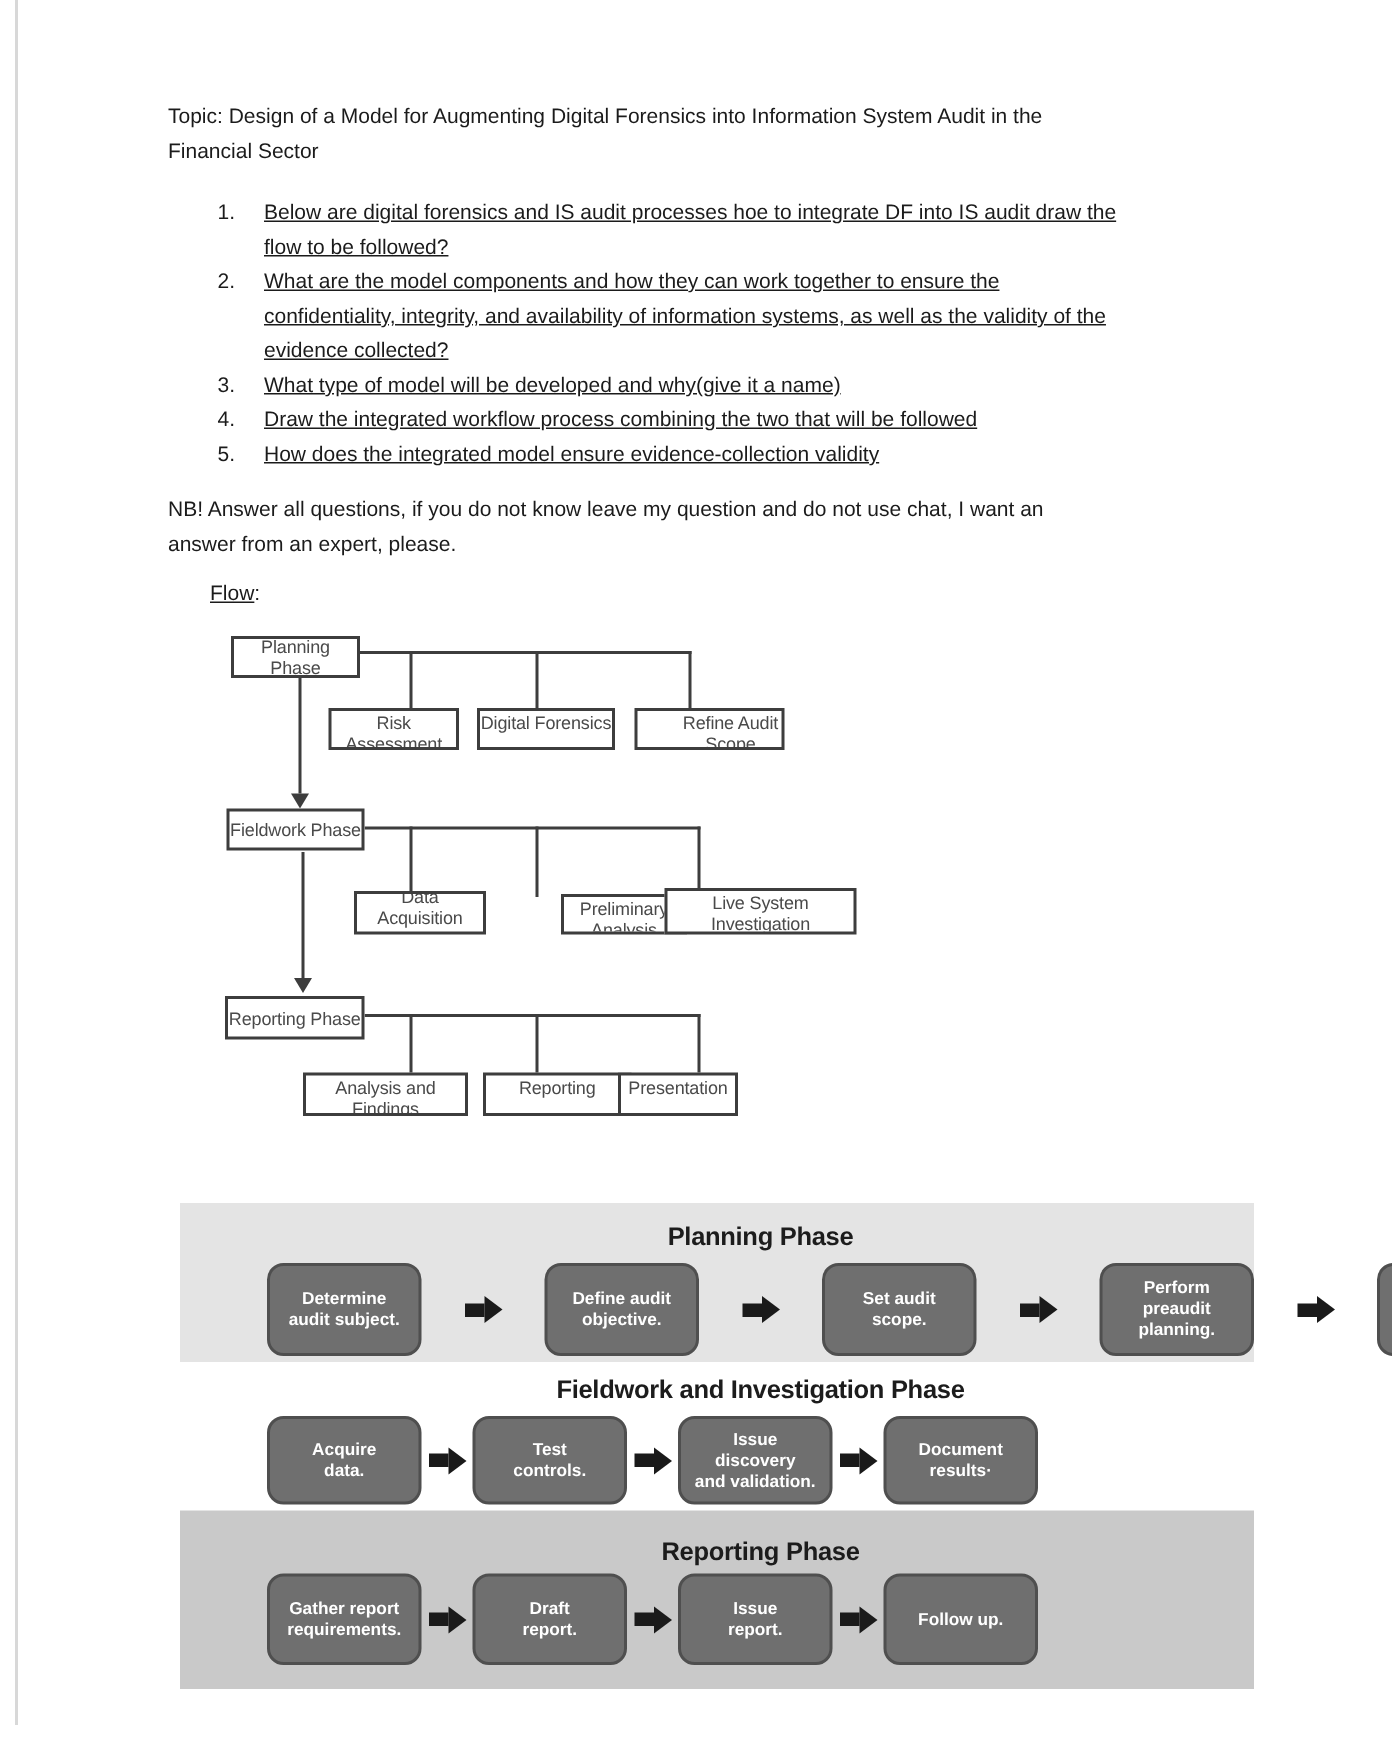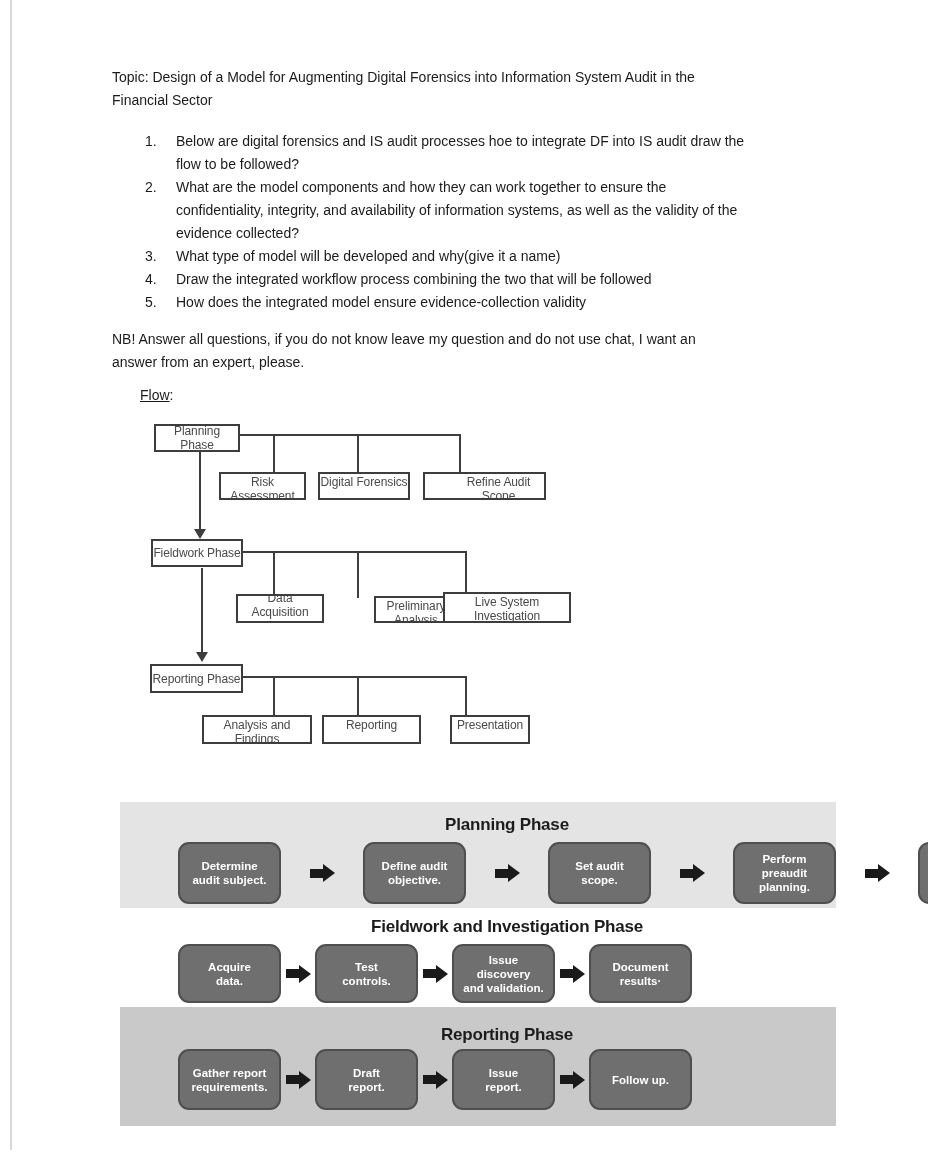--- a/index.html
+++ b/index.html
@@ -9,21 +9,21 @@
 
   
   .left-rule { position:absolute; left:10px; top:0; width:2px; height:1150px; background:#d8d8d8; }
 
   
   .doc { position:absolute; left:112px; top:66px; width:740px; font-size:14px; line-height:23px; }
   .doc-title { white-space:pre-line; }
   .qlist { margin-top:18px; }
   .qitem { display:flex; }
   .qnum { flex:0 0 31px; padding-left:33px; box-sizing:content-box; }
-  .qtext { white-space:pre-line; }
+  .qtext { white-space:pre-line;text-decoration:underline; }
   .note { margin-top:14px; white-space:pre-line; }
   .flow { margin-top:10px; margin-left:28px; font-weight:normal; }
   .flow .u { text-decoration:underline; }
 
   
   .fc { position:absolute; left:0; top:420px; width:928px; height:345px; }
   .fc-box { position:absolute; border:2px solid #3d3d3d; background:#fff; color:#4a4a4a;
             font-size:12px; letter-spacing:-0.1px; text-align:center; overflow:hidden; }
   .fc-box.parent { font-size:12px; display:flex; align-items:center; justify-content:center; }
   .fc-box.ttop { padding-top:1px; }
@@ -119,29 +119,29 @@
 
     <div class="varrow" style="left:199px;top:32px;height:77px;"></div>
     <div class="varrow" style="left:201px;top:148px;height:84px;"></div>
 
     <div class="fc-box parent" style="left:154px;top:4px;width:86px;height:28px;">Planning Phase</div>
     <div class="fc-box parent" style="left:151px;top:119px;width:92px;height:28px;">Fieldwork Phase</div>
     <div class="fc-box parent" style="left:150px;top:244px;width:93px;height:29px;">Reporting Phase</div>
 
     <div class="fc-box ttop" style="left:219px;top:52px;width:87px;height:28px;">Risk Assessment</div>
     <div class="fc-box ttop" style="left:318px;top:52px;width:92px;height:28px;">Digital Forensics</div>
-    <div class="fc-box ttop" style="left:423px;top:52px;width:123px;height:28px;padding-left:28px;">Refine Audit Scope</div>
+    <div class="fc-box ttop" style="left:423px;top:52px;width:100px;height:28px;padding-left:28px;">Refine Audit Scope</div>
 
     <div class="fc-box tbot" style="left:220px;top:174px;width:88px;height:29px;">Data Acquisition</div>
     <div class="fc-box ttop" style="left:326px;top:176px;width:84px;height:27px;margin-left:48px;">Preliminary Analysis</div>
     <div class="fc-box ttop" style="left:443px;top:172px;width:128px;height:31px;">Live System Investigation</div>
 
     <div class="fc-box ttop" style="left:202px;top:295px;width:110px;height:29px;">Analysis and Findings</div>
     <div class="fc-box ttop" style="left:322px;top:295px;width:99px;height:29px;">Reporting</div>
-    <div class="fc-box ttop" style="left:450px;top:295px;width:80px;height:29px;">Presentation</div>
+    <div class="fc-box ttop" style="left:412px;top:295px;width:80px;height:29px;">Presentation</div>
   </div>
 
   <div class="bands">
 
     <section class="band band-planning" style="background: rgb(228, 228, 228);">
       <div class="band-title">Planning Phase</div>
       <div class="band-row">
         <div class="step">Determine
 audit subject.</div>
         <div class="fat-arrow">

